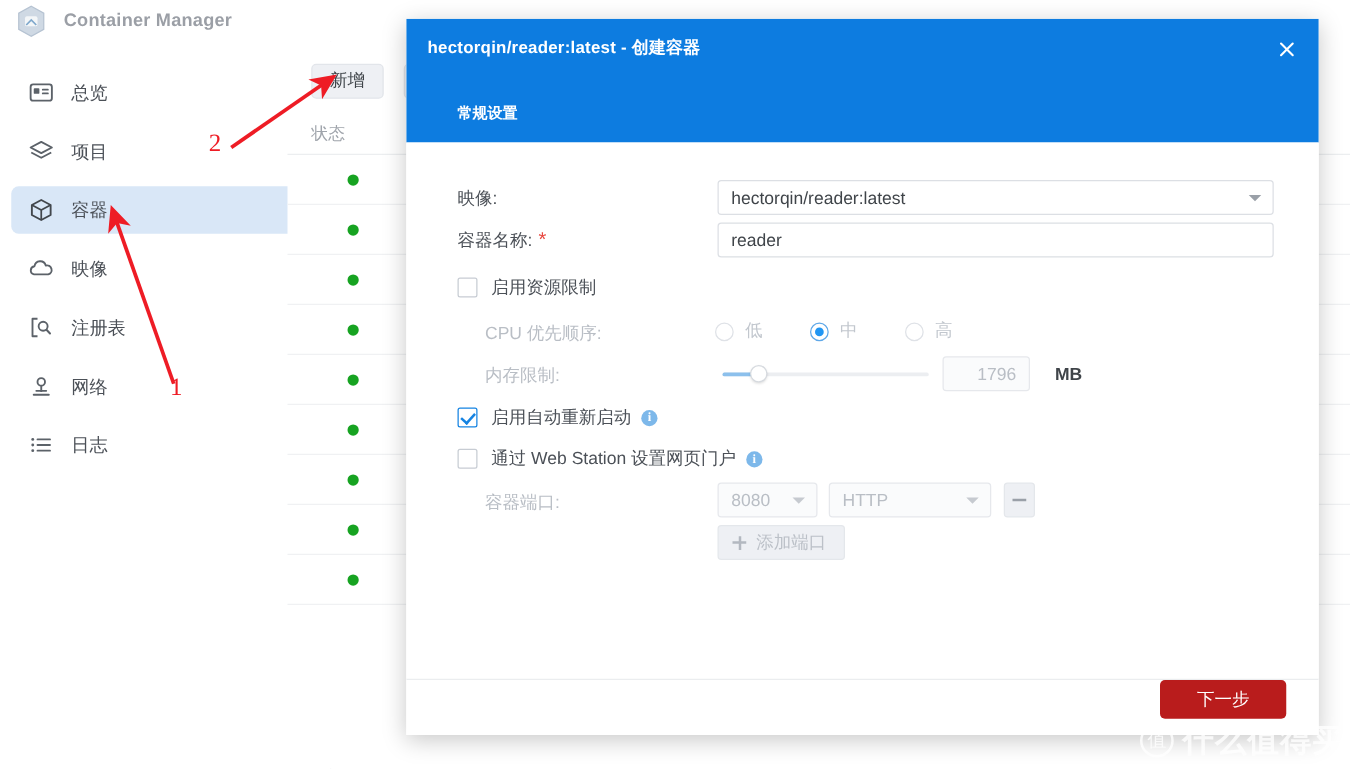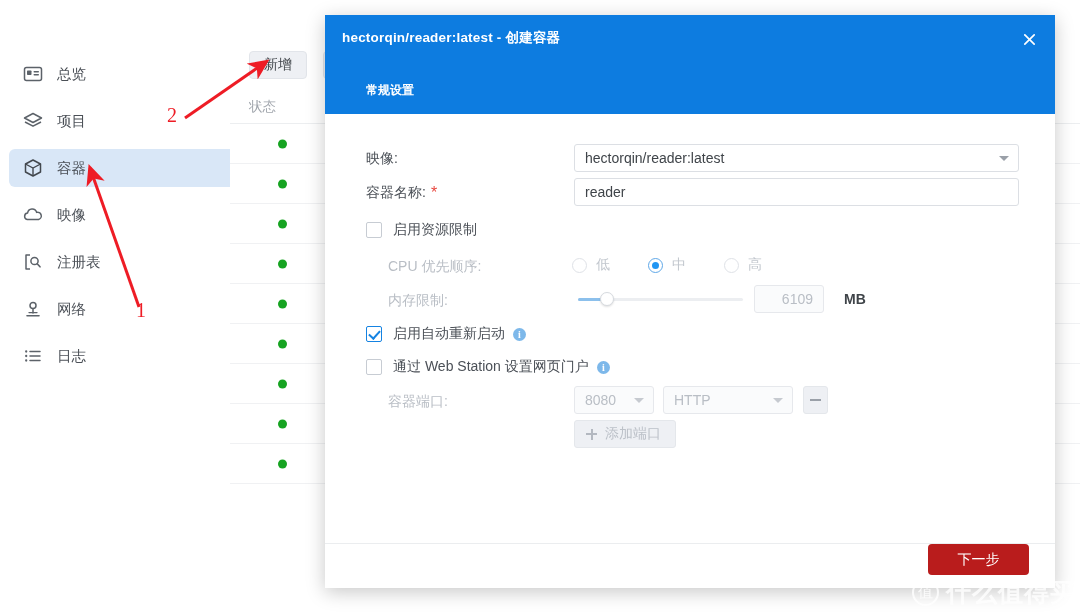--- a/index.html
+++ b/index.html
@@ -181,20 +181,30 @@
     width: 27px; height: 27px; border-radius: 50%; border: 2.5px solid #ffffff;
     color: #ffffff; font-size: 15px; display: flex; align-items: center; justify-content: center;
   }
   .wm-text { color: #ffffff; font-size: 25px; font-weight: bold; letter-spacing: 1px; }
 </style>
 </head>
 <body>
 
 <div id="app">
 
+  <div class="titlebar">
+    <div class="logo-hex">
+      <svg viewBox="0 0 24 26" width="24" height="26">
+        <polygon points="12,1 22,6.5 22,19.5 12,25 2,19.5 2,6.5" fill="#cfd9e4" stroke="#b6c3d2" stroke-width="1"></polygon>
+        <rect x="7" y="9" width="10" height="8" rx="1.5" fill="#ffffff" opacity=".75"></rect>
+        <path d="M8 16 L12 12 L16 16" fill="none" stroke="#7fa8cc" stroke-width="1.4"></path>
+      </svg>
+    </div>
+    <div class="app-title">Container Manager</div>
+  </div>
 
   <div class="sidebar">
 
     <div class="nav-item">
       <span class="nav-ico">
         <svg viewBox="0 0 20 20" width="20" height="20">
           <rect x="1.5" y="3.5" width="17" height="13" rx="2" fill="none" stroke="#5c6269" stroke-width="1.5"></rect>
           <rect x="4" y="6.5" width="4.5" height="4.5" rx=".7" fill="#5c6269"></rect>
           <rect x="10.5" y="7" width="5.5" height="1.4" rx=".7" fill="#5c6269"></rect>
           <rect x="10.5" y="10" width="5.5" height="1.4" rx=".7" fill="#5c6269"></rect>
@@ -381,21 +391,21 @@
 
       <div class="frow" style="left:63px; top:178px;">
         <span class="flabel dim">内存限制:</span>
       </div>
       <div class="slider" style="position:absolute; left:253px; top:178px;">
         <span class="strack"></span>
         <span class="sfill"></span>
         <span class="sthumb"></span>
       </div>
       <div class="field dim" style="position:absolute; left:429px; top:171px; width:70px; justify-content:flex-end;">
-        <span>6109</span>
+        <span>1796</span>
       </div>
       <span class="unit" style="position:absolute; left:505px; top:177px;">MB</span>
 
       <div class="cbrow" style="left:41px; top:211px;">
         <span class="cbox checked"></span>
         <span class="cblabel">启用自动重新启动</span>
         <span class="info-i">i</span>
       </div>
 
       <div class="cbrow" style="left:41px; top:244px;">

